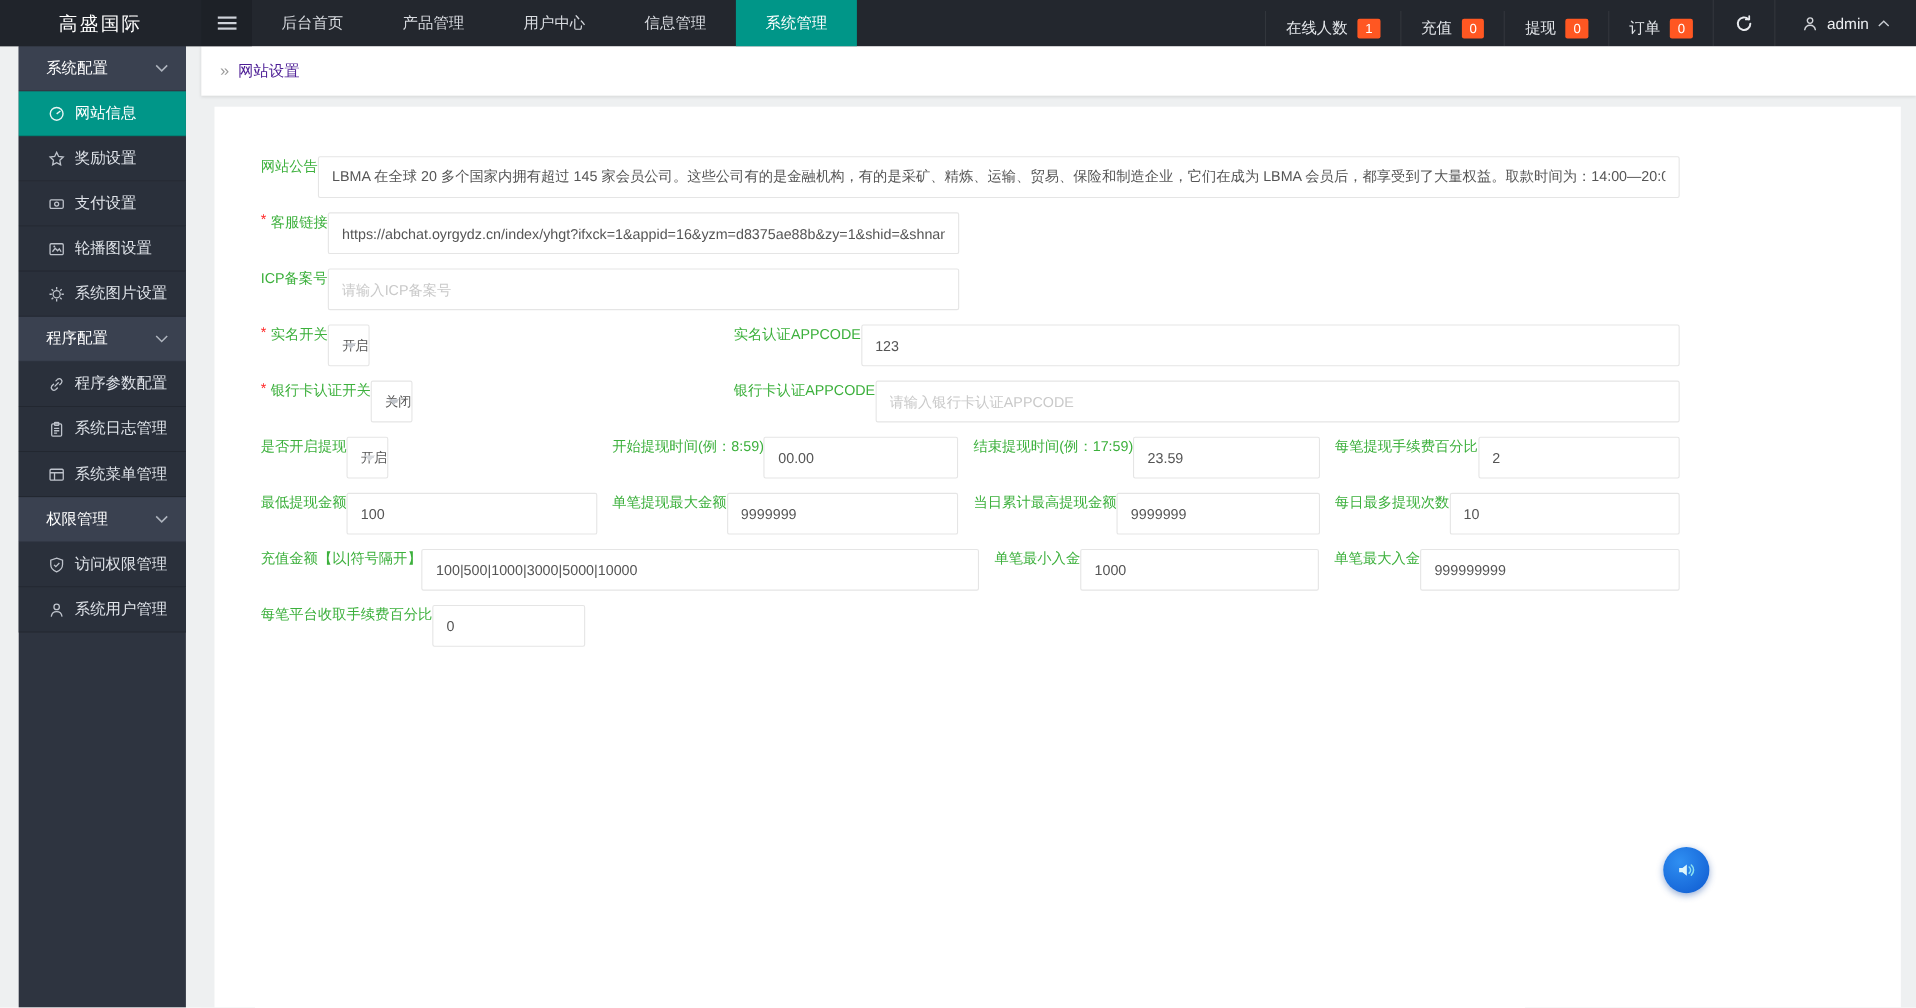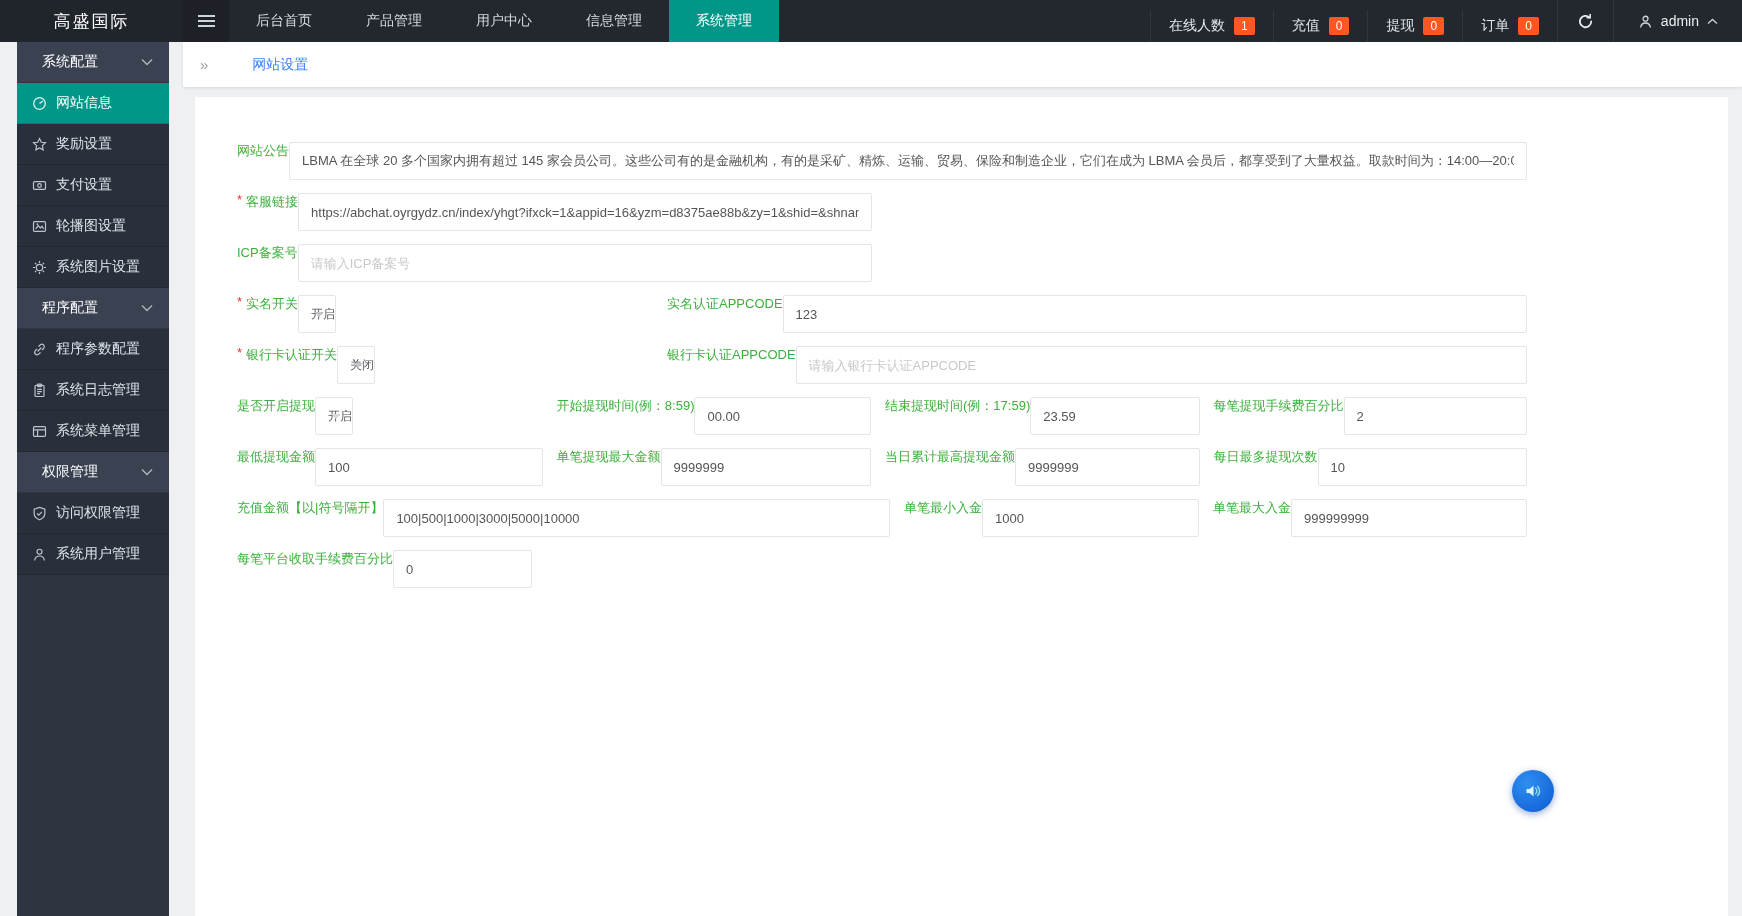--- a/index.html
+++ b/index.html
@@ -21,28 +21,28 @@
   .nav-right { margin-left:auto; display:flex; align-items:stretch; }
   .stat { display:flex; align-items:center; padding:0 18px; color:#e3e6ea; border-left:1px solid rgba(255,255,255,.07); font-size:14px; cursor:pointer;margin-top:10px; }
   .badge { margin-left:9px; background:#ff5722; color:#fff; font-size:12px; line-height:18px; padding:0 7px; border-radius:2px; }
   .icon-btn { width:56px; display:flex; align-items:center; justify-content:center; border-left:1px solid rgba(255,255,255,.07); cursor:pointer; }
   .user { display:flex; align-items:center; gap:8px; padding:0 24px; border-left:1px solid rgba(255,255,255,.07); color:#eceef1; cursor:pointer; }
 
   
   .sidebar { position:absolute; top:42px; left:0; bottom:0; width:152px; background:#2e3440; z-index:4;margin-left:17px; }
   .side-row { height:41px; display:flex; align-items:center; font-size:14px; border-bottom:1px solid rgba(0,0,0,.18); cursor:pointer; }
   .side-group { background:#3a4150; color:#fff; padding:0 16px 0 25px; justify-content:space-between; }
-  .side-item { background:#2a303b; color:#dfe3e9; padding-left:15px; gap:9px; }
+  .side-item { background:#2a303b; color:#dfe3e9; padding-left:27px; gap:9px; }
   .side-item.active { background:#009688; color:#fff; }
   .side-icon { width:15px; height:15px; flex:none; opacity:.9; }
 
   
   .crumb-bar { position:absolute; left:183px; top:42px; right:0; height:45px; background:#fff; box-shadow:0 1px 3px rgba(0,0,0,.1); display:flex; align-items:center; padding-left:17px; gap:8px; z-index:3; }
   .crumb-chevrons { color:#9a9a9a; font-size:15px; }
-  .crumb-title { color:#3b82f6; font-size:14px;margin-left:36px; }
+  .crumb-title { color:#4c1d95; font-size:14px; }
 
   
   .content { position:absolute; left:183px; top:87px; right:0; bottom:0; background:#eef0f1; padding:10px 14px 0 12px; }
   .panel { background:#fff; width:100%; height:100%; padding:45px 0 0 42px; }
   .form { width:1290px; }
   .frow { display:flex; gap:14px; margin-bottom:13px; }
   .field { display:flex; flex-direction:row; }
   .flabel { color:#3cb03c; font-size:13px; margin-bottom:8px; height:17px; line-height:17px; white-space:nowrap; }
   .star { color:#ff2d2d; margin-right:4px; position:relative; top:-2px; font-size:13px; }
   .tinput { height:38px; border:1px solid #e5e5e5; border-radius:2px; padding:0 12px; font-size:13px; color:#555; width:100%; background:#fff; outline:none; font-family:inherit; }

